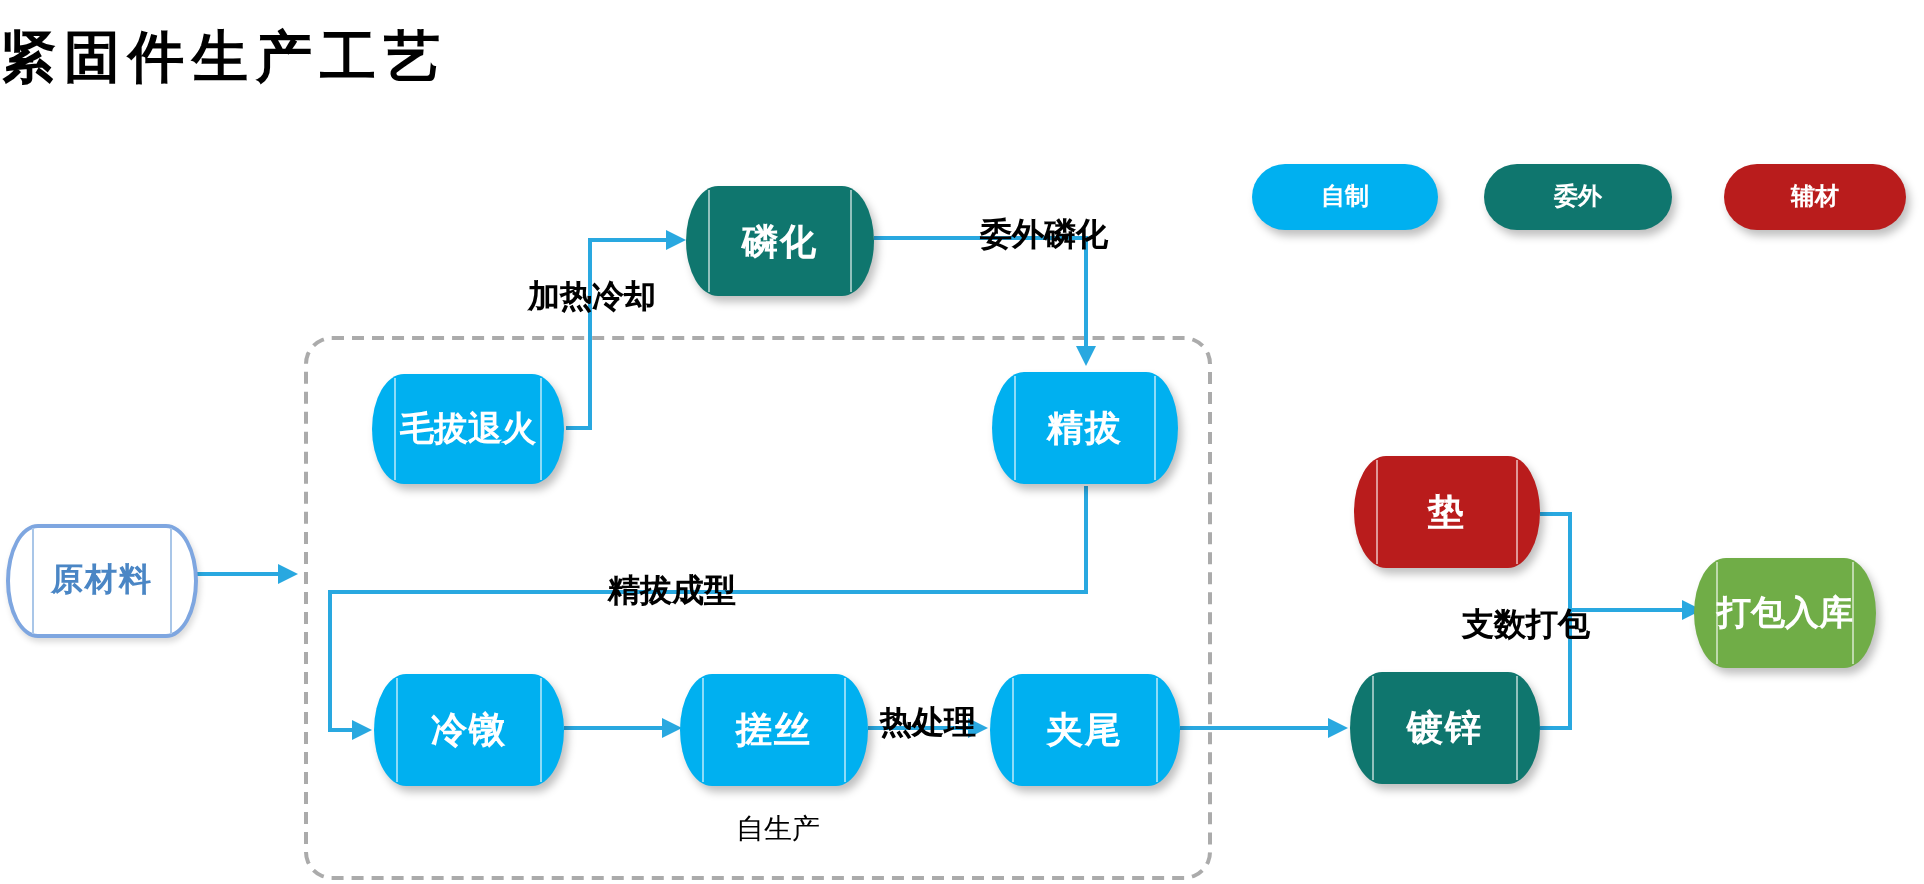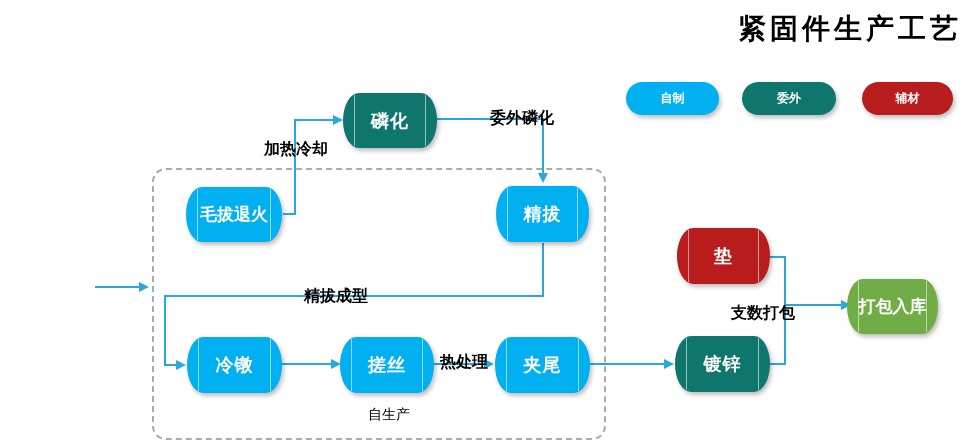--- a/index.html
+++ b/index.html
@@ -2,21 +2,21 @@
 <html><head>
 <meta charset="utf-8">
 <style>
   html,body{margin:0;padding:0;background:#fff;}
   #stage{
     position:relative;width:962px;height:442px;background:#ffffff;overflow:hidden;
     font-family:"Liberation Sans","DejaVu Sans",sans-serif;
   }
   
   .title{
-    position:absolute;left:0;width:962px;top:10px;text-align:right;
+    position:absolute;left:0;width:962px;top:10px;text-align:left;
     font-family:"Liberation Serif","DejaVu Serif",serif;
     font-size:28px;font-weight:bold;color:#000;letter-spacing:4px;
   }
   
   .node{
     position:absolute;display:flex;align-items:center;justify-content:center;
     color:#fff;font-weight:bold;font-size:18px;letter-spacing:1px;
     border-radius:16px / 50%;
     box-shadow:2px 3px 4px rgba(0,0,0,0.25);
     z-index:3;
@@ -116,20 +116,21 @@
   <div class="hline" style="left:770px;top:363px;width:16px;"></div>
   <div class="vline" style="left:784px;top:304px;height:61px;"></div>
 
   <div class="hline" style="left:770px;top:256px;width:16px;"></div>
   <div class="vline" style="left:784px;top:256px;height:50px;"></div>
 
   <div class="hline" style="left:785px;top:304px;width:56px;"></div>
   <div class="arr-r" style="left:841px;top:300px;"></div>
   <div class="elabel" style="left:763px;top:313px;">支数打包</div>
 
+  <div class="node raw" style="left:3px;top:262px;width:92px;height:53px;">原材料</div>
   <div class="node yellow" style="left:343px;top:93px;width:94px;height:55px;">磷化</div>
   <div class="node blue small" style="left:186px;top:187px;width:96px;height:55px;">毛拔退火</div>
   <div class="node blue" style="left:496px;top:186px;width:93px;height:56px;">精拔</div>
   <div class="node blue" style="left:187px;top:337px;width:95px;height:56px;">冷镦</div>
   <div class="node blue" style="left:340px;top:337px;width:94px;height:56px;">搓丝</div>
   <div class="node blue" style="left:495px;top:337px;width:95px;height:56px;">夹尾</div>
   <div class="node yellow" style="left:675px;top:336px;width:95px;height:56px;">镀锌</div>
   <div class="node red" style="left:677px;top:228px;width:93px;height:56px;">垫</div>
   <div class="node green small" style="left:847px;top:279px;width:91px;height:55px;">打包入库</div>
 

